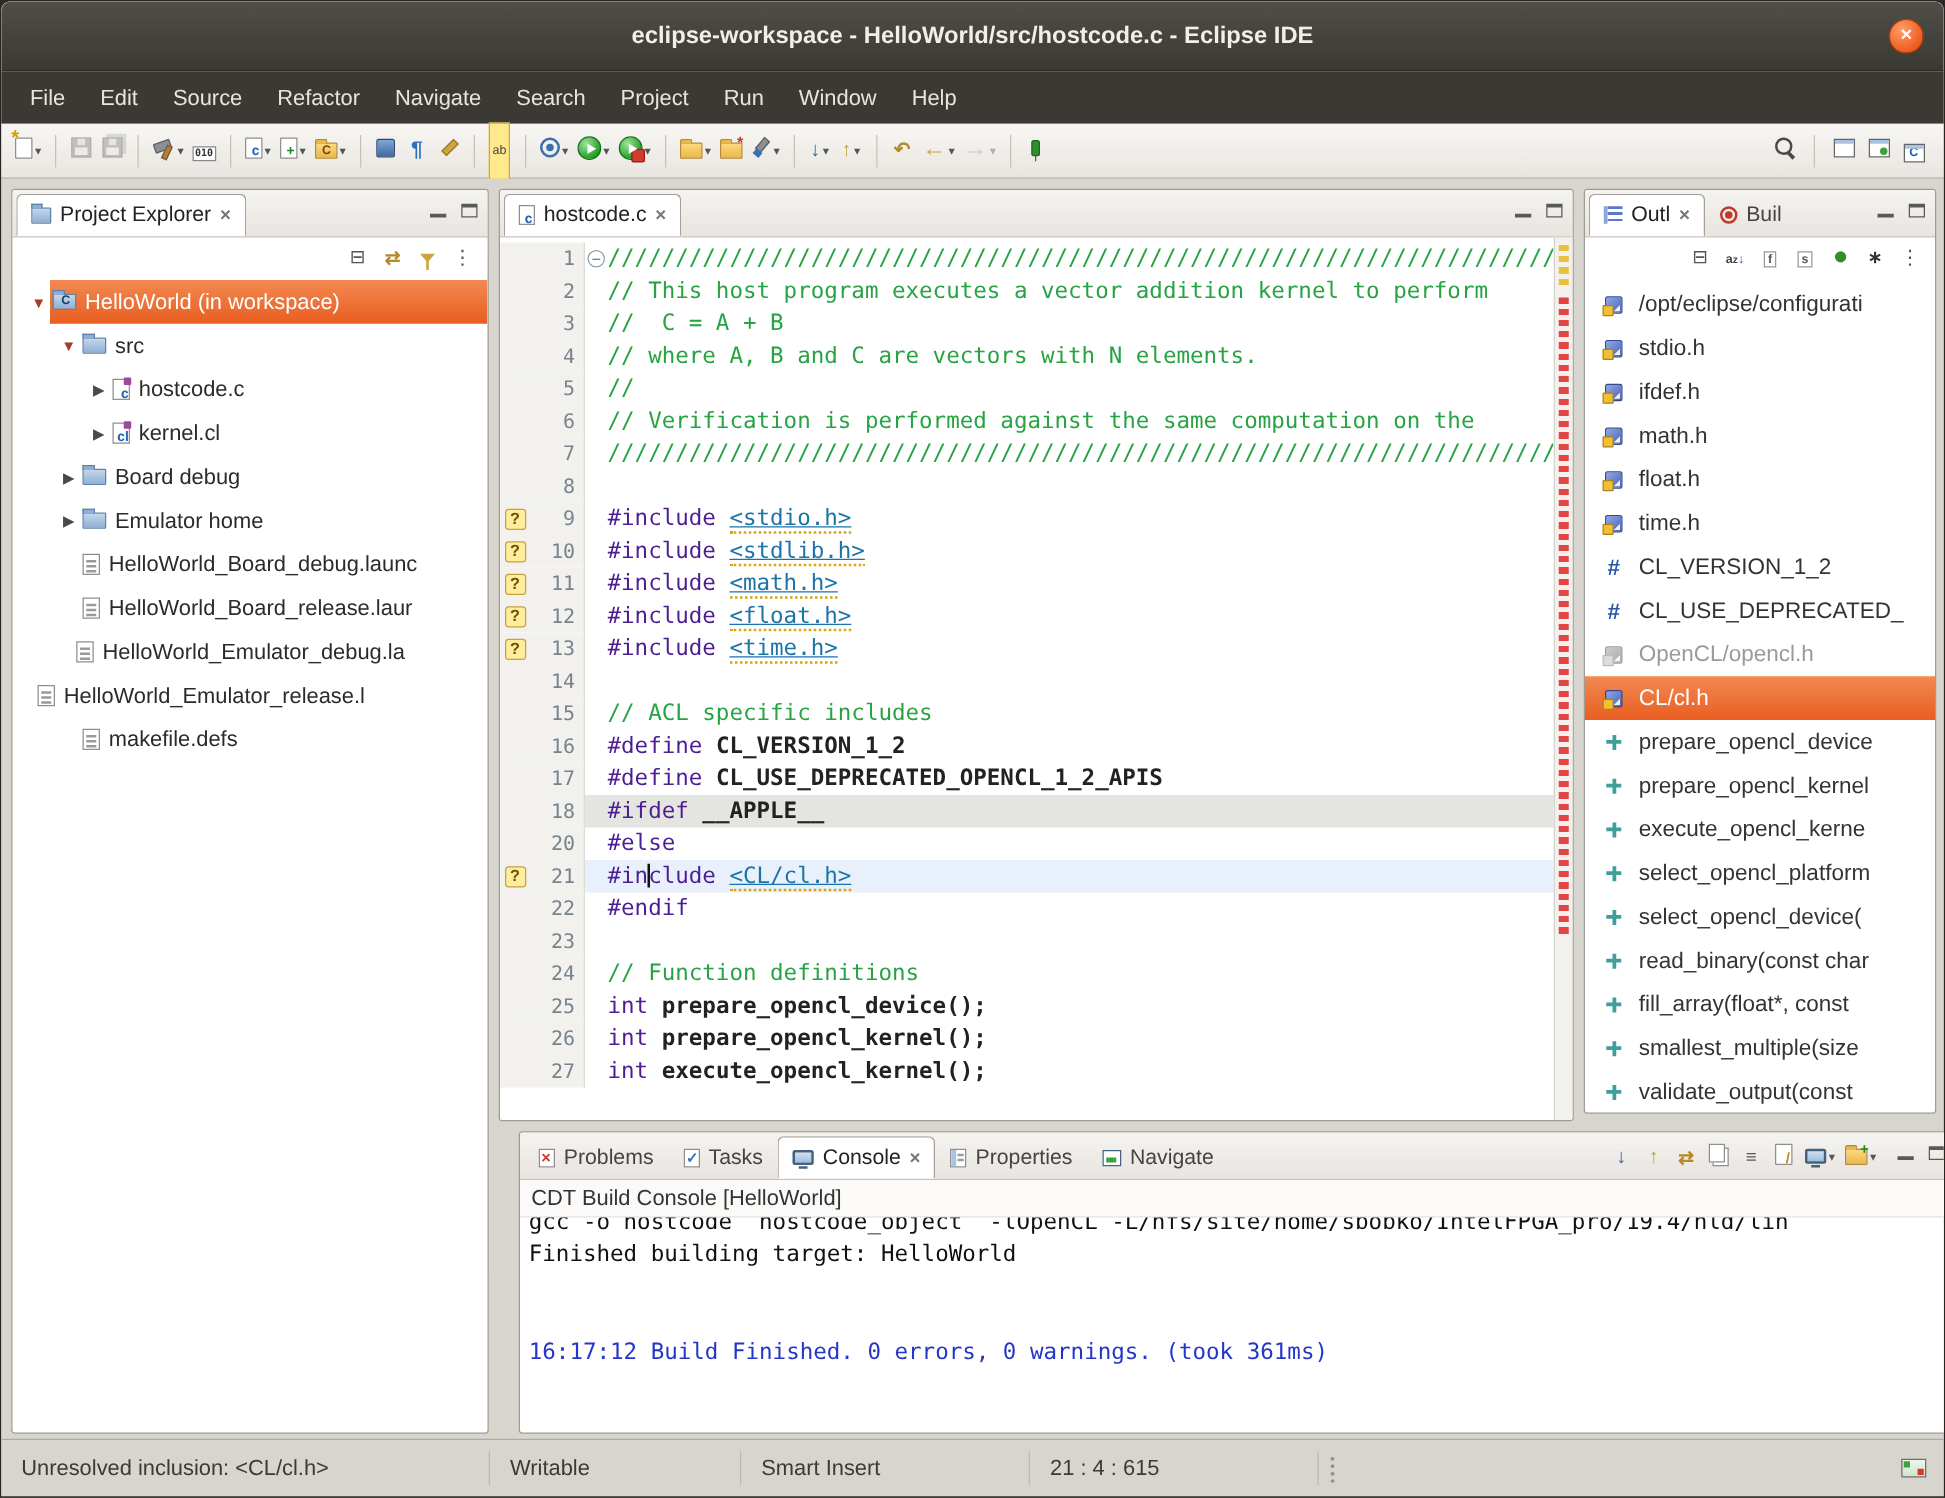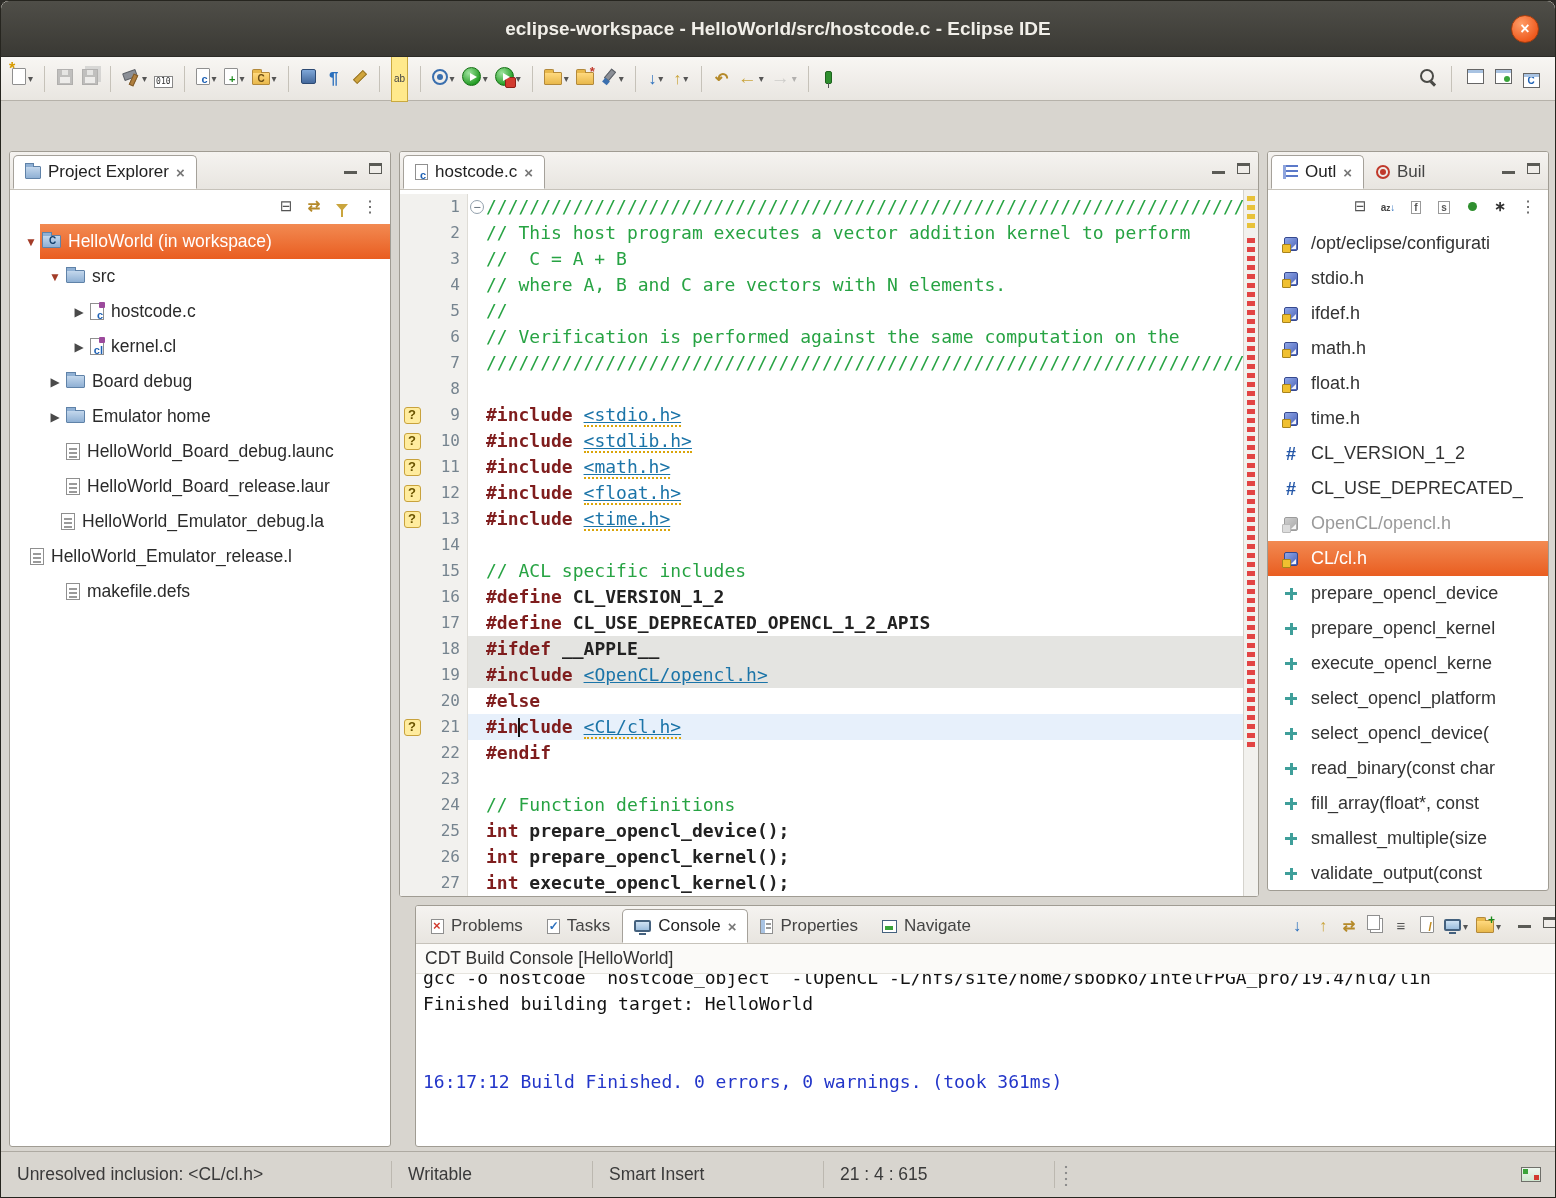--- a/index.html
+++ b/index.html
@@ -30,21 +30,21 @@
   .gp .badge-star{color:#d79b00;left:-4px;top:-6px;right:auto;bottom:auto;font-size:16px}
   .gp .l-c{color:#1f62b5}.gp .l-plus{color:#1b8a1b}
   .gp .l-slash{color:#c08a1e;font-size:12px}
   .gfloppy{width:16px;height:16px;background:#6f7988;border:1px solid #4c5560;position:relative;display:inline-block}
   .gfloppy::before{content:"";position:absolute;left:4px;top:0;width:6px;height:5px;background:#cfd6de}
   .gfloppy::after{content:"";position:absolute;left:2px;bottom:1px;width:10px;height:6px;background:#e8ecf0}
   .gfloppy.g2{box-shadow:3px -3px 0 0 #a7b0bc}
   .ghammer{width:18px;height:17px;position:relative;display:inline-block}
   .ghammer::before{content:"";position:absolute;left:1px;top:3px;width:12px;height:6px;background:#8b8f96;border:1px solid #5d6167;border-radius:1px;transform:rotate(-20deg)}
   .ghammer::after{content:"";position:absolute;left:9px;top:6px;width:3px;height:10px;background:#b07f3e;border:1px solid #7d5a2b;transform:rotate(25deg)}
-  .gbin{font-family:"DejaVu Sans Mono",monospace;font-size:8px;font-weight:normal;color:#333;border:1px solid #888;background:#fff;padding:1px;line-height:8px;display:inline-block}
+  .gbin{font-family:"DejaVu Sans Mono",monospace;font-size:8px;font-weight:bold;color:#333;border:1px solid #888;background:#fff;padding:1px;line-height:8px;display:inline-block}
   .gbluesq{width:15px;height:15px;background:linear-gradient(#7fa7d8,#44699c);border:1px solid #2d4a73;display:inline-block;border-radius:2px}
   .gpil{color:#2a6fbd;font-weight:bold;font-size:17px;line-height:17px}
   .gpencil{width:16px;height:16px;position:relative;display:inline-block}
   .gpencil::before{content:"";position:absolute;left:6px;top:1px;width:4px;height:12px;background:#d0a53c;border:1px solid #96742a;transform:rotate(45deg)}
   .gmarker{font-size:10px;font-weight:normal;color:#444;background:#ffe98c;border:1px solid #c9a93f;padding:16px 2px;display:inline-block;line-height:12px}
   .gtarget{width:16px;height:16px;border:2px solid #3a6fae;border-radius:50%;position:relative;display:inline-block}
   .gtarget::after{content:"";position:absolute;left:3px;top:3px;width:6px;height:6px;background:#3a6fae;border-radius:50%}
   .grun{width:19px;height:19px;border-radius:50%;background:radial-gradient(circle at 35% 30%,#9fe39f,#1f9a1f 75%);border:1px solid #147014;position:relative;display:inline-block}
   .grun::after{content:"";position:absolute;left:7px;top:5px;border-left:7px solid #fff;border-top:4px solid transparent;border-bottom:4px solid transparent}
   .grun.key::before{content:"";position:absolute;right:-3px;bottom:-3px;width:9px;height:9px;background:#d23b2f;border-radius:2px;border:1px solid #8e2018}
@@ -143,21 +143,21 @@
   .cr-marker{width:24px;flex:none;display:flex;align-items:center;justify-content:center;background:#f2f1ee;height:100%}
   .cr-num{width:44px;flex:none;text-align:right;color:#76848f;padding-right:7px;font-size:16px;background:#f2f1ee;height:100%;line-height:26px;border-right:1px solid #dedcd6}
   .cr-body{flex:1;display:flex;height:100%;overflow:hidden}
   .cr-fold{width:18px;flex:none;display:flex;align-items:center;justify-content:center}
   .cr-text{flex:1;white-space:pre;overflow:hidden;color:#222}
   .code-row.bg-inactive .cr-body{background:#e4e4e1}
   .code-row.bg-current .cr-body{background:#e7f0fb}
   .foldc{width:14px;height:14px;border:1px solid #93a1ad;border-radius:50%;color:#6a7680;font-size:12px;line-height:11px;display:flex;align-items:center;justify-content:center;background:#fff}
   .qbox{width:17px;height:17px;background:#ffec9e;border:1px solid #c8a23c;border-radius:3px;color:#6b5400;font-size:13px;font-weight:bold;display:flex;align-items:center;justify-content:center;font-family:"Liberation Sans",sans-serif}
   .sg-com{color:#27a343}
-  .sg-kw{color:#7f1d1d;font-weight:bold}
+  .sg-kw{color:#4c1d95;font-weight:normal}
   .sg-pl{color:#222}
   .sg-b{color:#222;font-weight:bold}
   .sg-inc{color:#1b74a8;text-decoration:underline}
   .sg-incw{color:#1b74a8;text-decoration:underline;border-bottom:2px dotted #d9a50a}
   .caret{display:inline-block;width:2px;height:19px;background:#111;vertical-align:-4px;margin:0 -1px}
   .overview{width:15px;flex:none;background:#f2f1ee;border-left:1px solid #d5d3cd;position:relative}
   .ov-y{position:absolute;left:3px;right:3px;top:6px;height:34px;background:repeating-linear-gradient(#e8c23a 0 5px,transparent 5px 9px)}
   .ov-r{position:absolute;left:3px;right:3px;top:48px;height:510px;background:repeating-linear-gradient(#e24444 0 5px,transparent 5px 9px)}
 
   
@@ -201,20 +201,32 @@
 </head>
 <body>
 
 <div class="window">
 
   <div class="titlebar">
     <span class="title">eclipse-workspace - HelloWorld/src/hostcode.c - Eclipse IDE</span>
     <span class="close-btn">×</span>
   </div>
 
+  <nav class="menubar" id="menubar">
+      <span class="menu-item">File</span>
+      <span class="menu-item">Edit</span>
+      <span class="menu-item">Source</span>
+      <span class="menu-item">Refactor</span>
+      <span class="menu-item">Navigate</span>
+      <span class="menu-item">Search</span>
+      <span class="menu-item">Project</span>
+      <span class="menu-item">Run</span>
+      <span class="menu-item">Window</span>
+      <span class="menu-item">Help</span>
+    </nav>
 
   <div class="toolbar">
     <div class="tb-group" id="toolbar-left">
         <span class="tb-btn">
           <span><span class="gp"><i class="badge-star">*</i></span></span>
           <span class="dd">▾</span>
         </span>
         <span class="tb-sep"></span>
         <span class="tb-btn disabled">
           <span><span class="gfloppy"></span></span>
@@ -601,28 +613,20 @@
                 <span class="cr-fold"></span>
                 <span class="cr-text"><span class="sg-kw">#define</span><span class="sg-pl"> </span><span class="sg-b">CL_USE_DEPRECATED_OPENCL_1_2_APIS</span></span>
               </span>
             </div>
             <div class="code-row bg-inactive">
               <span class="cr-marker"></span>
               <span class="cr-num">18</span>
               <span class="cr-body">
                 <span class="cr-fold"></span>
                 <span class="cr-text"><span class="sg-kw">#ifdef</span><span class="sg-pl"> </span><span class="sg-b">__APPLE__</span></span>
-              </span>
-            </div>
-            <div class="code-row bg-inactive">
-              <span class="cr-marker"></span>
-              <span class="cr-num">19</span>
-              <span class="cr-body">
-                <span class="cr-fold"></span>
-                <span class="cr-text"><span class="sg-kw">#include</span><span class="sg-pl"> </span><span class="sg-inc">&lt;OpenCL/opencl.h&gt;</span></span>
               </span>
             </div>
             <div class="code-row">
               <span class="cr-marker"></span>
               <span class="cr-num">20</span>
               <span class="cr-body">
                 <span class="cr-fold"></span>
                 <span class="cr-text"><span class="sg-kw">#else</span></span>
               </span>
             </div>

